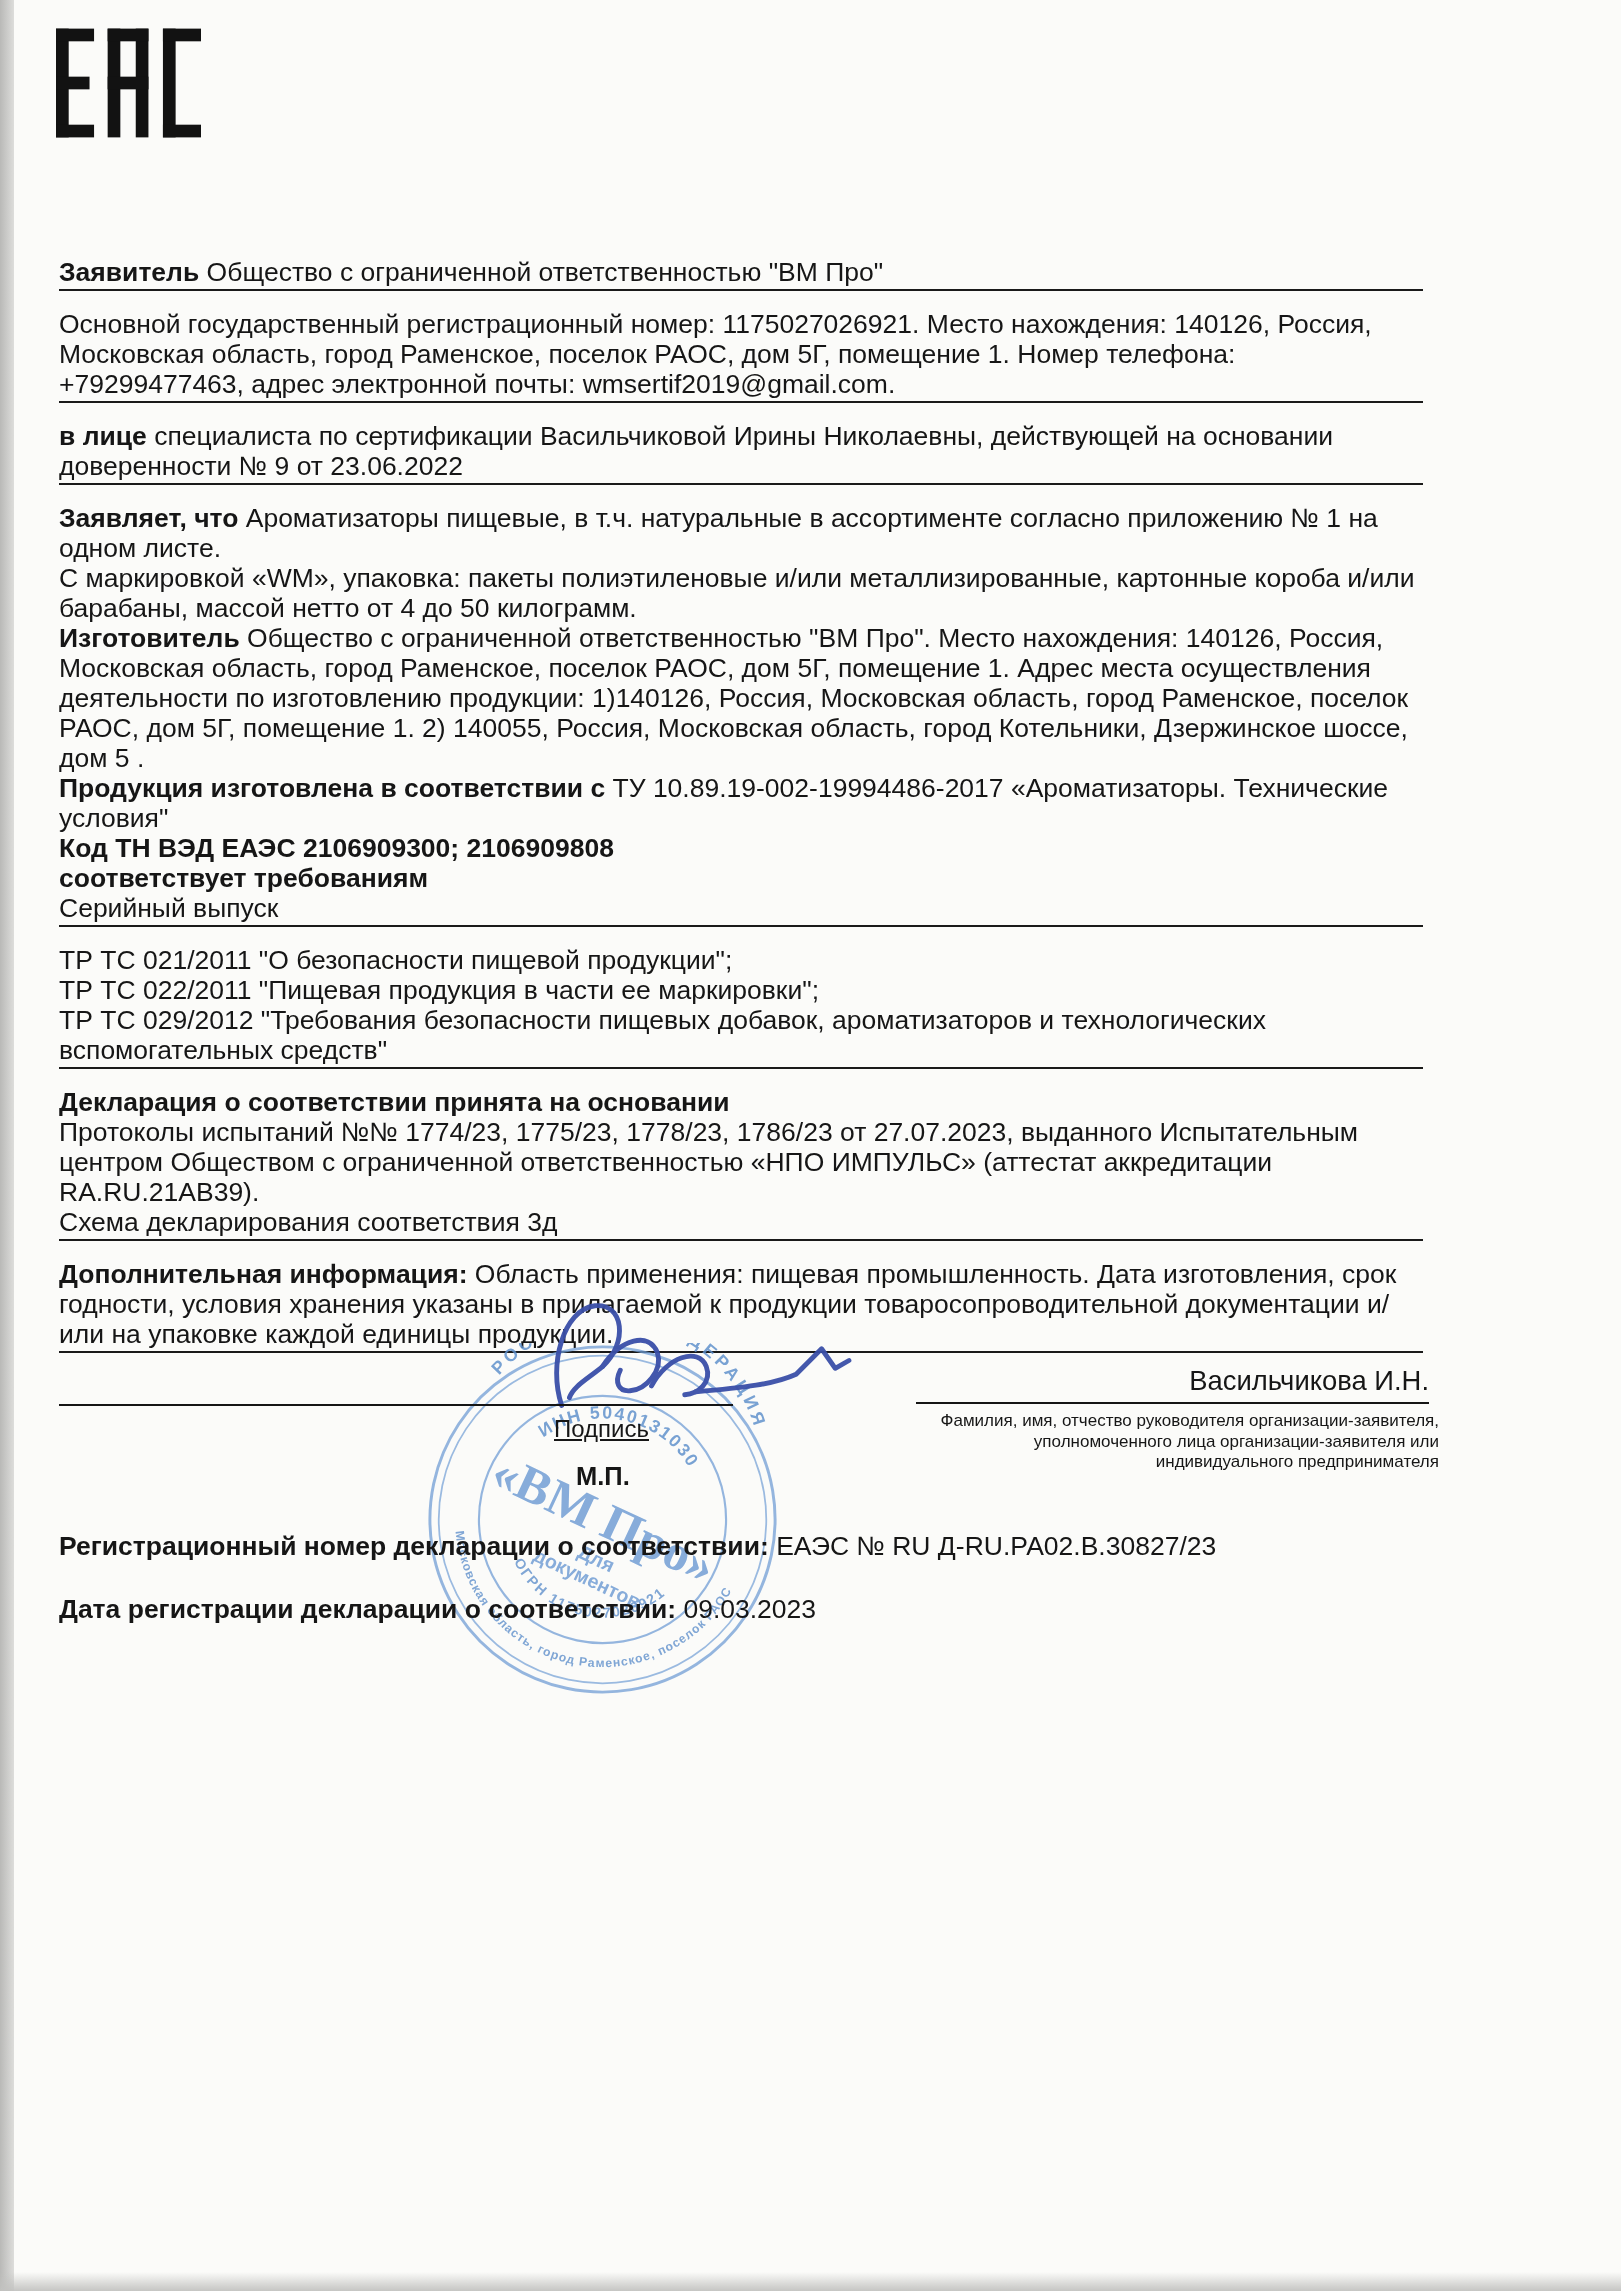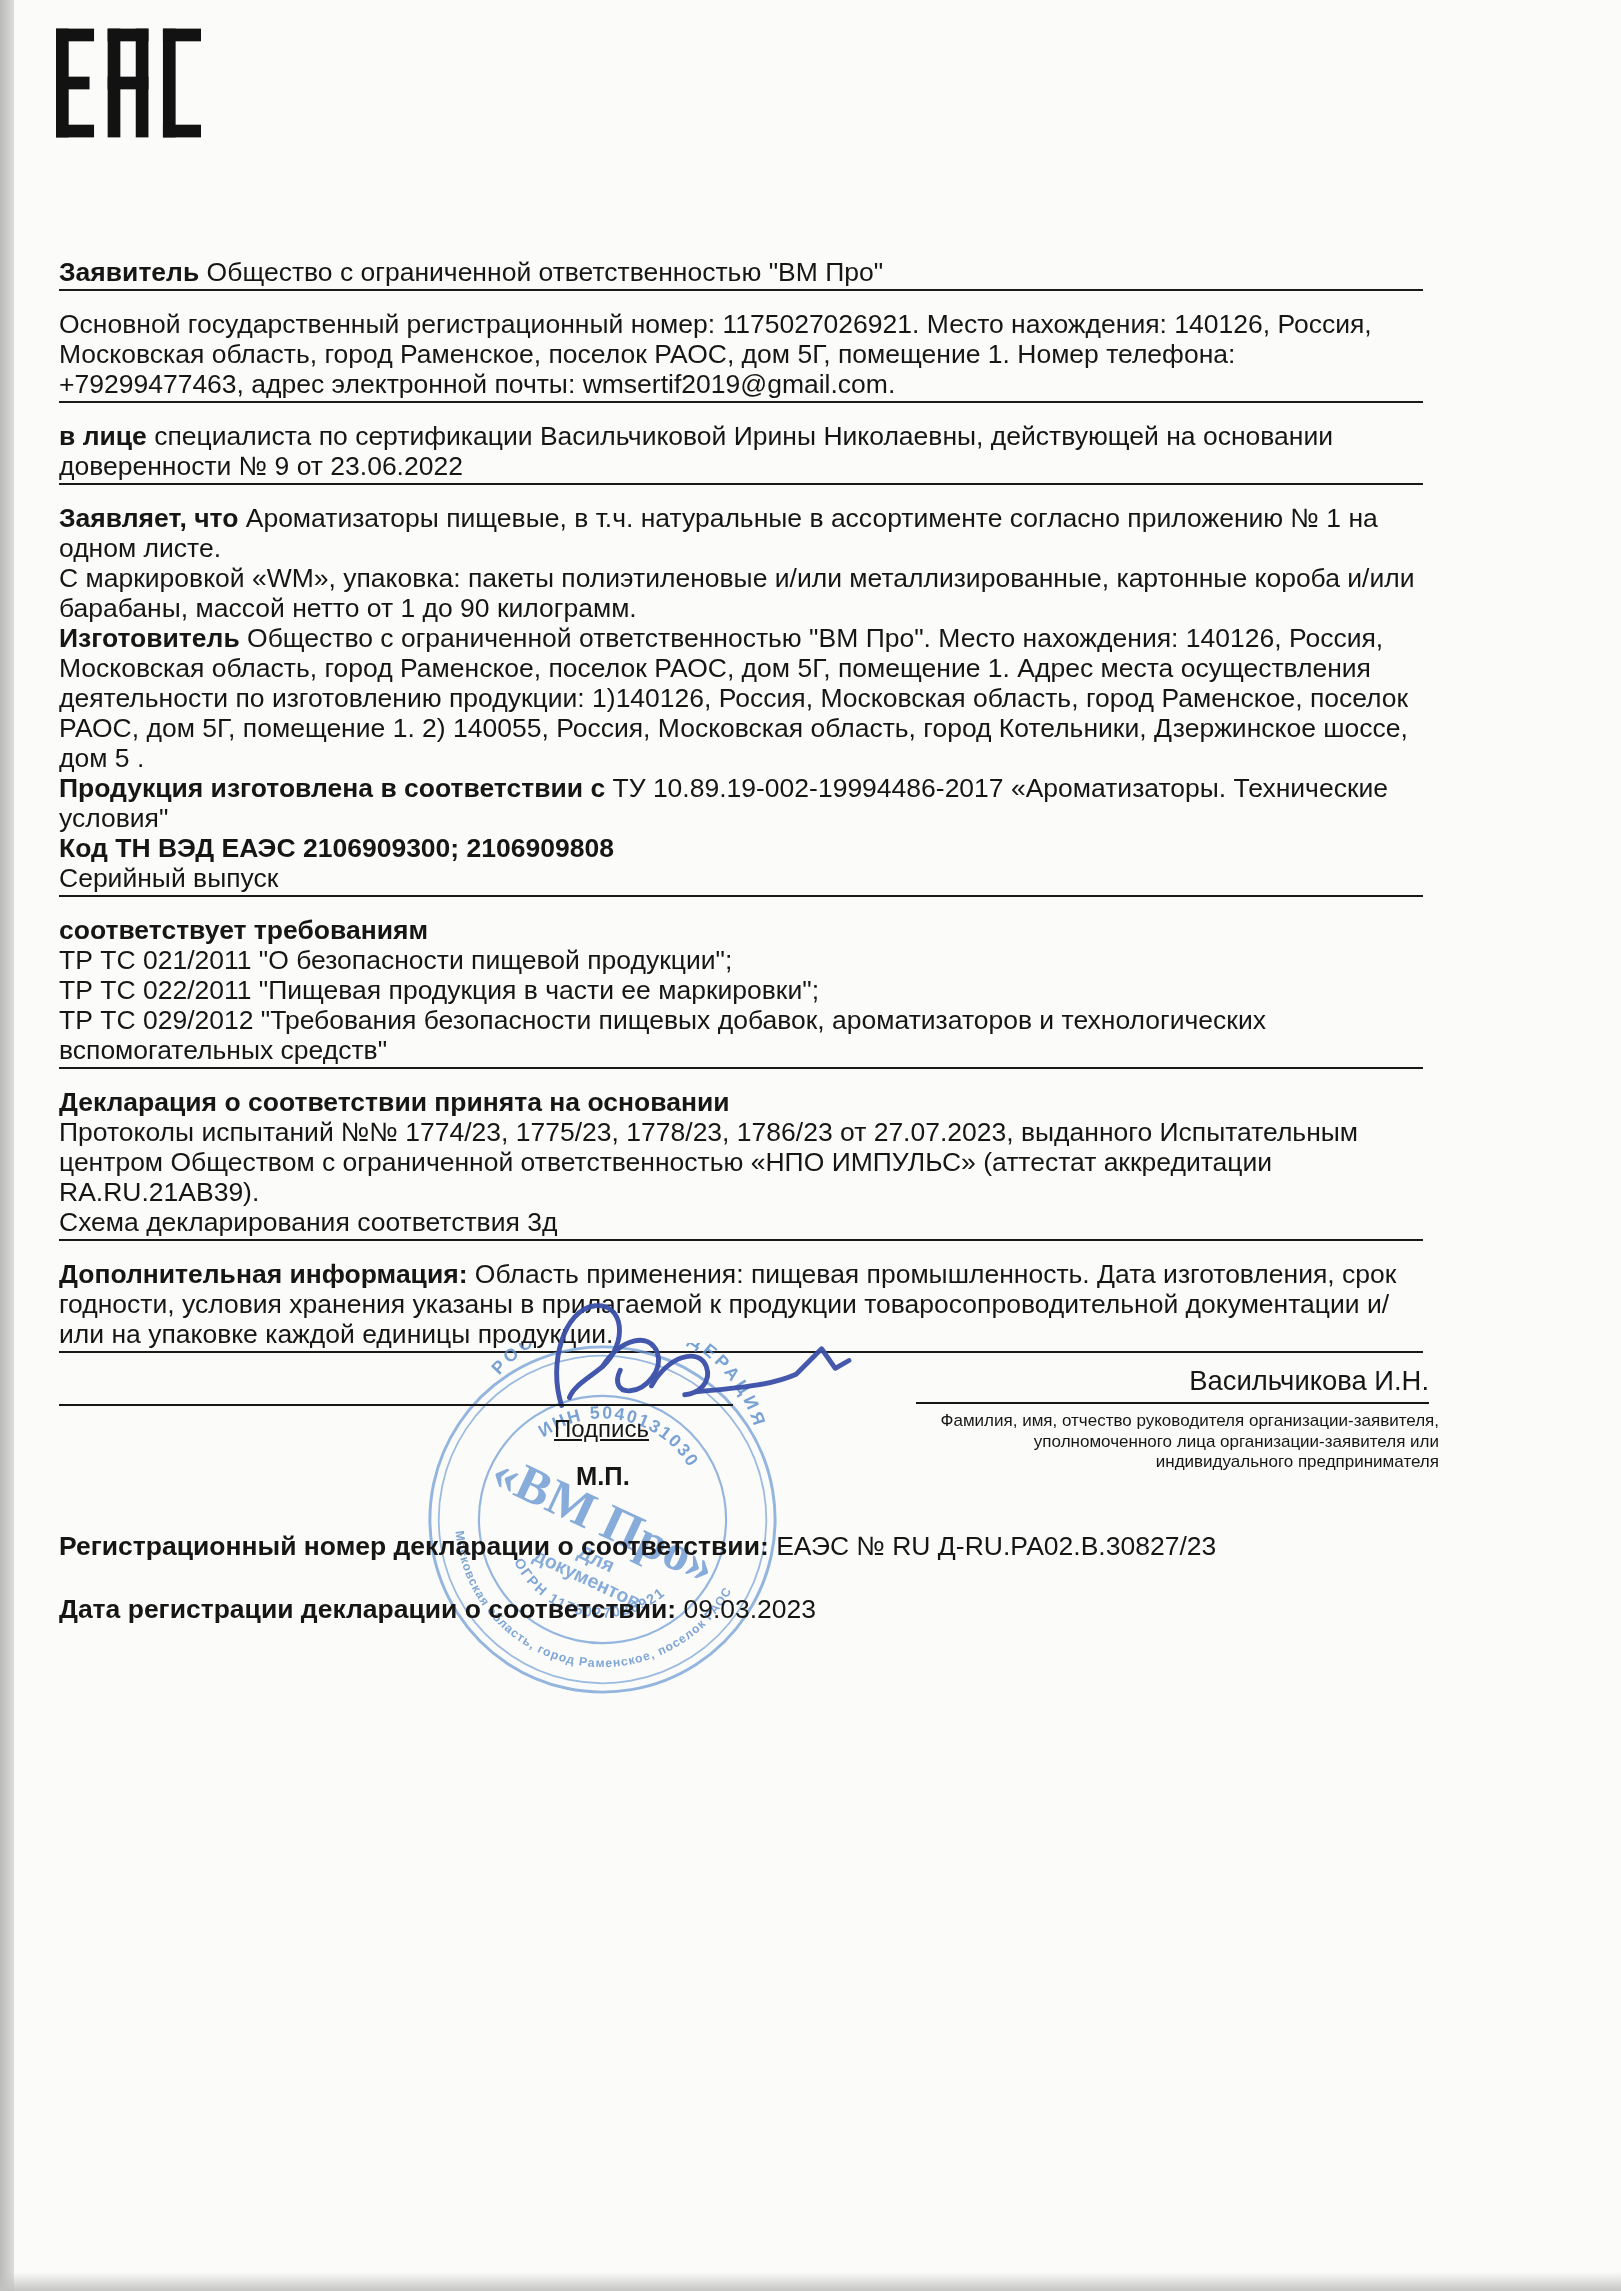--- a/index.html
+++ b/index.html
@@ -66,26 +66,26 @@
       <rect x="118" y="106" width="42" height="14"></rect>
     </g>
   </svg>
 
 
   <div class="doc-body">
       <div class="para ruled"><span class="b">Заявитель </span><span>Общество с ограниченной ответственностью "ВМ Про"</span></div>
       <div class="para ruled"><span>Основной государственный регистрационный номер: 1175027026921. Место нахождения: 140126, Россия, Московская область, город Раменское, поселок РАОС, дом 5Г, помещение 1. Номер телефона: +79299477463, адрес электронной почты: wmsertif2019@gmail.com.</span></div>
       <div class="para ruled"><span class="b">в лице </span><span>специалиста по сертификации Васильчиковой Ирины Николаевны, действующей на основании доверенности № 9 от 23.06.2022</span></div>
       <div class="para"><span class="b">Заявляет, что </span><span>Ароматизаторы пищевые, в т.ч. натуральные в ассортименте согласно приложению № 1 на одном листе.</span></div>
-      <div class="para"><span>С маркировкой «WM», упаковка: пакеты полиэтиленовые и/или металлизированные, картонные короба и/или барабаны, массой нетто от 1 до 90 килограмм.</span></div>
+      <div class="para"><span>С маркировкой «WM», упаковка: пакеты полиэтиленовые и/или металлизированные, картонные короба и/или барабаны, массой нетто от 4 до 50 килограмм.</span></div>
       <div class="para"><span class="b">Изготовитель </span><span>Общество с ограниченной ответственностью "ВМ Про". Место нахождения: 140126, Россия, Московская область, город Раменское, поселок РАОС, дом 5Г, помещение 1. Адрес места осуществления деятельности по изготовлению продукции: 1)140126, Россия, Московская область, город Раменское, поселок РАОС, дом 5Г, помещение 1. 2) 140055, Россия, Московская область, город Котельники, Дзержинское шоссе, дом 5 .</span></div>
       <div class="para"><span class="b">Продукция изготовлена в соответствии с </span><span>ТУ 10.89.19-002-19994486-2017 «Ароматизаторы. Технические условия"</span></div>
       <div class="para"><span class="b">Код ТН ВЭД ЕАЭС 2106909300; 2106909808</span></div>
+      <div class="para"><span class="b">соответствует требованиям</span></div>
       <div class="para ruled"><span>Серийный выпуск</span></div>
-      <div class="para"><span class="b">соответствует требованиям</span></div>
       <div class="para ruled"><span>ТР ТС 021/2011 "О безопасности пищевой продукции";
 ТР ТС 022/2011 "Пищевая продукция в части ее маркировки";
 ТР ТС 029/2012 "Требования безопасности пищевых добавок, ароматизаторов и технологических вспомогательных средств"</span></div>
       <div class="para"><span class="b">Декларация о соответствии принята на основании</span></div>
       <div class="para"><span>Протоколы испытаний №№ 1774/23, 1775/23, 1778/23, 1786/23 от 27.07.2023, выданного Испытательным центром Обществом с ограниченной ответственностью «НПО ИМПУЛЬС» (аттестат аккредитации RA.RU.21АВ39).</span></div>
       <div class="para ruled"><span>Схема декларирования соответствия 3д</span></div>
       <div class="para ruled"><span class="b">Дополнительная информация: </span><span>Область применения: пищевая промышленность. Дата изготовления, срок годности, условия хранения указаны в прилагаемой к продукции товаросопроводительной документации и/или на упаковке каждой единицы продукции.</span></div>
     </div>
 
   <svg class="stamp" viewBox="0 0 360 360" aria-hidden="true">

